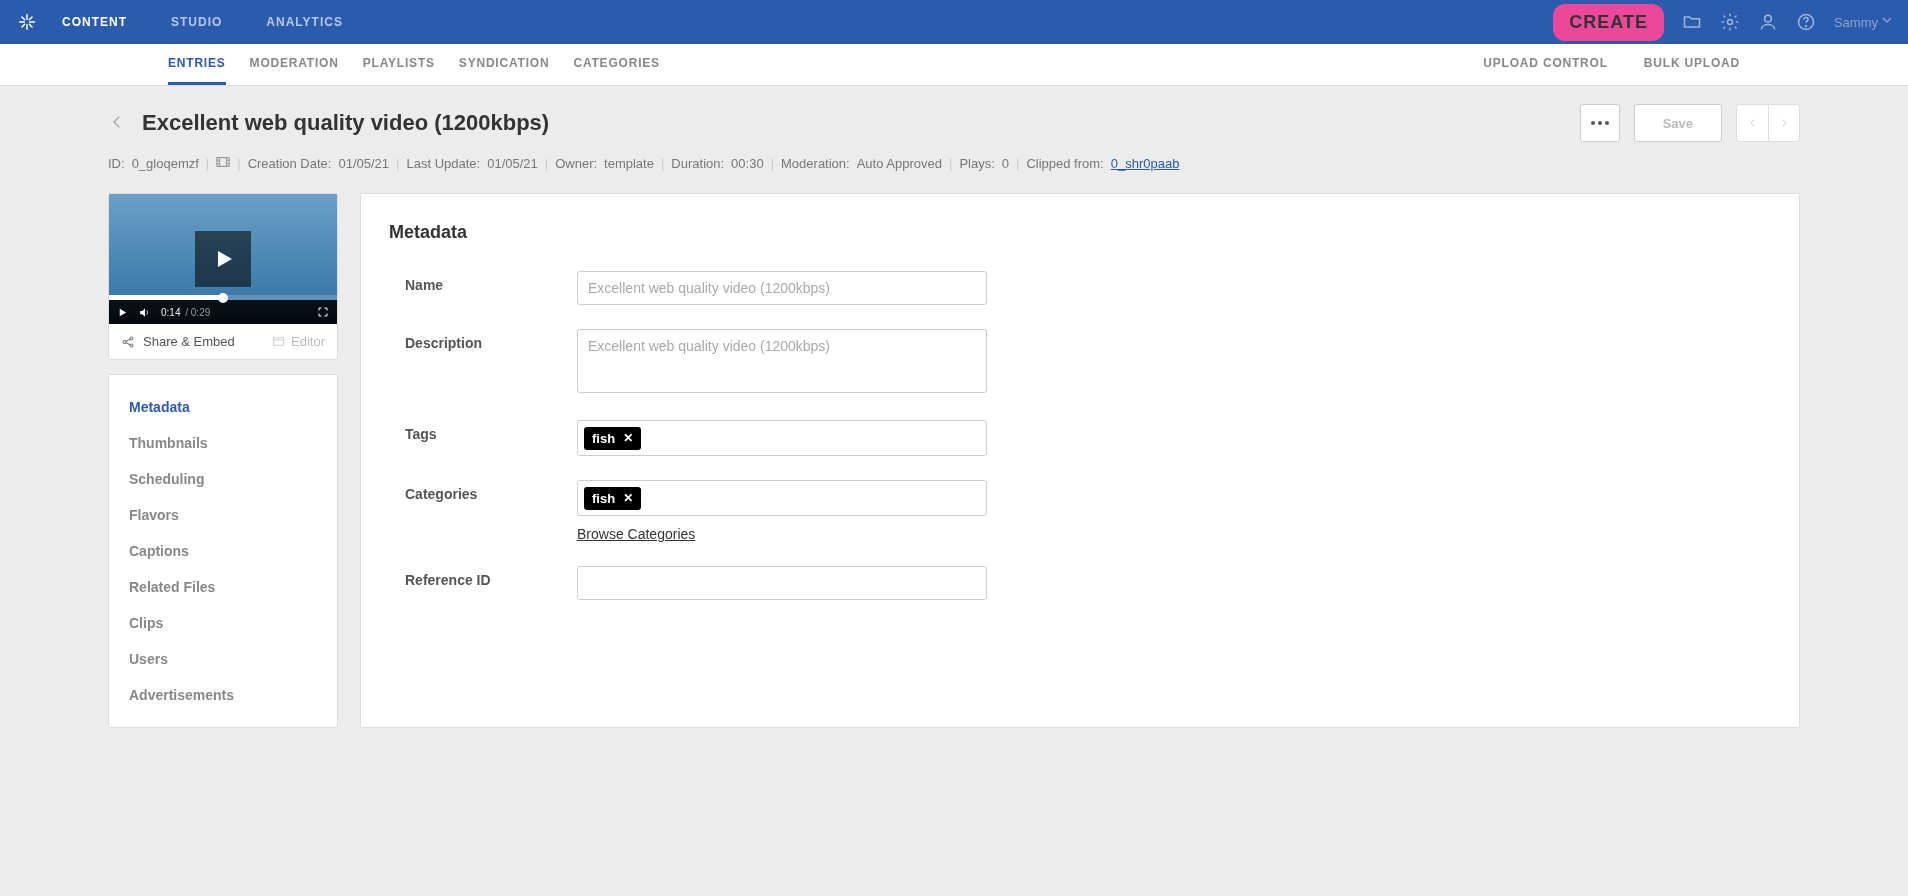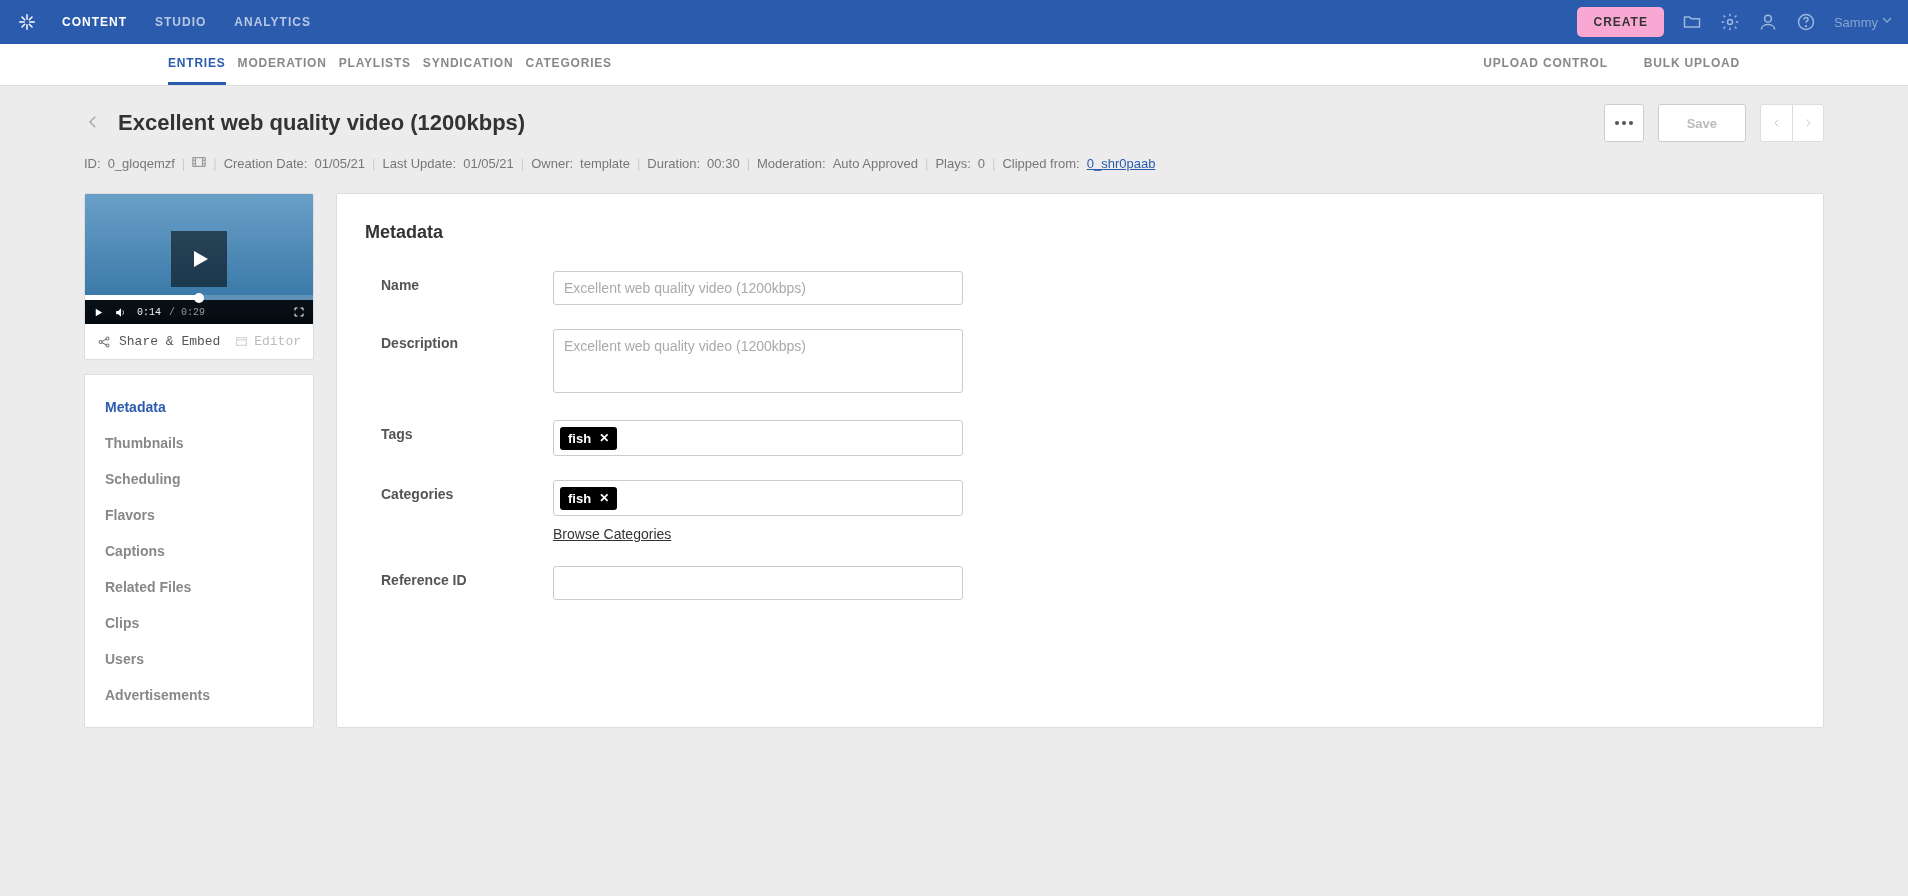--- a/index.html
+++ b/index.html
@@ -1,51 +1,51 @@
 <!DOCTYPE html>
 <html><head>
 <meta charset="utf-8">
 <style>
 * { box-sizing: border-box; margin: 0; padding: 0; }
 body { font-family: -apple-system, BlinkMacSystemFont, "Segoe UI", Helvetica, Arial, sans-serif; background: #ececec; color: #333; font-size: 14px; }
 .topbar { height: 44px; background: #2b5bad; display: flex; align-items: center; padding: 0 16px; justify-content: space-between; }
 .topbar-left { display: flex; align-items: center; gap: 24px; }
 .logo { width: 22px; height: 22px; display:flex; align-items:center; justify-content:center; }
-.topnav { display: flex; gap: 28px; }
+.topnav { display: flex; gap: 44px; }
 .topnav-item { color: #b7c8e6; font-size: 12px; letter-spacing: 1px; font-weight: 600; cursor:pointer; }
 .topnav-item.active { color: #fff; }
 .topbar-right { display: flex; align-items: center; gap: 18px; }
-.create-btn { background: #f9a8d4; color: #333; border: none; padding: 8px 16px; font-size: 12px; letter-spacing: 1px; font-weight: 700; border-radius: 5px; cursor:pointer; }
+.create-btn { background: #ec4899; color: #333; border: none; padding: 8px 16px; font-size: 18px; letter-spacing: 1px; font-weight: 700; border-radius: 12px; cursor:pointer; }
 .topicon { color: #9db6dd; cursor:pointer; display:flex; align-items:center;}
 .username { color: #8aa5cf; font-size: 13px; display:flex; align-items:flex-start; gap:4px; cursor:pointer; }
 .subbar { height: 42px; background: #fff; border-bottom: 1px solid #ddd; display: flex; align-items: center; justify-content: space-between; padding: 0 168px; }
-.subnav { display: flex; gap: 12px; height:100%; align-items:center;}
+.subnav { display: flex; gap: 24px; height:100%; align-items:center;}
 .subnav-item { color: #888; font-size: 12px; letter-spacing: 0.8px; font-weight: 600; height:100%; display:flex; align-items:center; border-bottom: 3px solid transparent; cursor:pointer; }
 .subnav-item.active { color: #2b5bad; border-bottom-color: #2b5bad; }
 .subnav-right { display:flex; gap: 36px;}
 .subnav-right .subnav-item { color:#888; }
-.page { padding: 18px 84px 40px; }
+.page { padding: 18px 108px 40px; }
 .page-header { display:flex; align-items:center; justify-content:space-between; margin-bottom: 14px; }
 .page-header-left { display:flex; align-items:center; gap: 16px; }
 .back-arrow { color:#aaa; cursor:pointer; }
 .page-title { font-size: 22px; font-weight: 700; color:#333; }
 .page-actions { display:flex; gap: 14px; margin-left: 44px; }
 .icon-btn { background:#fff; border:1px solid #ccc; width:40px; height:38px; border-radius:3px; display:flex; align-items:center; justify-content:center; cursor:pointer; color:#666; }
 .save-btn { background:#fff; border:1px solid #ccc; padding: 0 28px; height:38px; border-radius:3px; color:#bbb; font-size:13px; font-weight:600; cursor:default; }
 .nav-btns { display:flex; }
 .nav-btn { background:#fff; border:1px solid #ddd; width:32px; height:38px; display:flex; align-items:center; justify-content:center; color:#ccc; cursor:default; }
 .nav-btn:first-child { border-radius: 3px 0 0 3px; border-right:none; }
 .nav-btn:last-child { border-radius: 0 3px 3px 0; }
 .metaline { color:#777; font-size: 13px; margin-bottom: 22px; display:flex; flex-wrap:wrap; gap: 7px; align-items:center; padding-left: 0px;}
 .metaline .sep { color:#ccc; }
 .metaline .val { color:#777; }
 .metaline a { color:#2b5bad; text-decoration: underline; }
 .content-row { display:flex; gap: 22px; }
 .left-col { width: 230px; flex-shrink:0; display:flex; flex-direction:column; gap: 14px; }
-.player-box { background:#fff; border:1px solid #ddd; border-radius:2px; overflow:hidden;font-family:Liberation Mono, monospace; }
+.player-box { background:#fff; border:1px solid #ddd; border-radius:2px; overflow:hidden; }
 .video-area { height: 130px; background: linear-gradient(180deg,#6aa0c8 0%, #3a79a8 80%, #1f4060 100%); position:relative; display:flex; align-items:center; justify-content:center; }
 .play-overlay { width:56px; height:56px; background:rgba(0,0,0,0.55); display:flex; align-items:center; justify-content:center; cursor:pointer; }
 .play-overlay svg { fill:#fff; }
 .video-controls { height:24px; background:rgba(0,0,0,0.85); position:absolute; bottom:0; left:0; right:0; display:flex; align-items:center; padding:0 8px; gap:10px; }
 .vctl { color:#fff; cursor:pointer; display:flex; align-items:center;}
 .vtime { color:#eee; font-size:10px; }
 .vtime .dur { color:#999; margin-left:2px; }
 .vprogress { position:absolute; top:-5px; left:0; right:0; height:5px; background:rgba(255,255,255,0.2); }
 .vprogress-fill { height:100%; width:50%; background:#fff; position:relative;}
 .vprogress-knob { width:10px; height:10px; background:#fff; border-radius:50%; position:absolute; right:-5px; top:-2.5px;}

